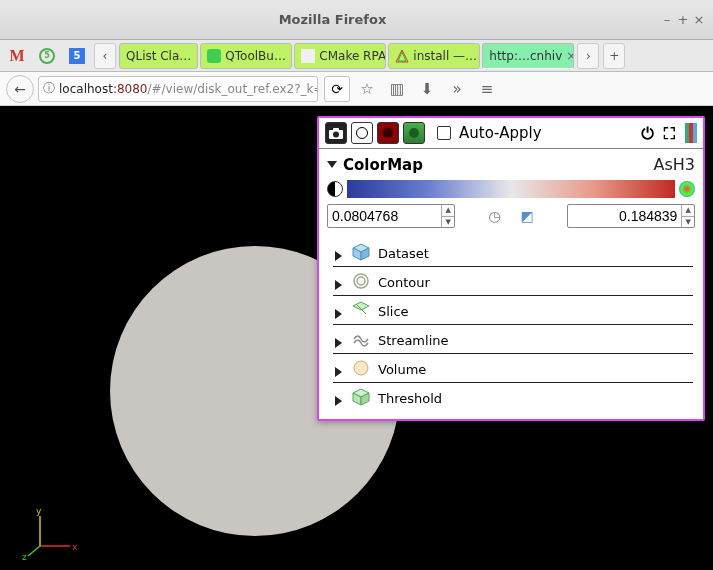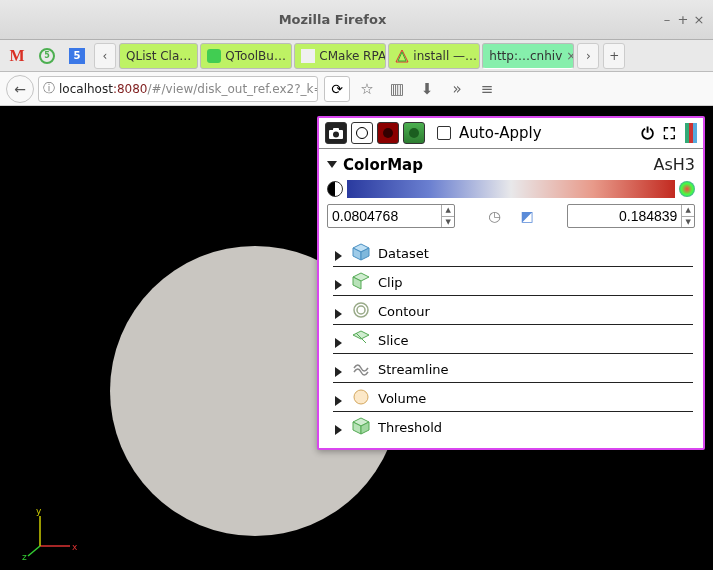--- a/index.html
+++ b/index.html
@@ -219,30 +219,20 @@
             <svg viewBox="0 0 18 18">
               <polygon points="9,1 17,5 9,9 1,5" fill="#bfe0f5" stroke="#4a90c2"></polygon>
               <polygon points="1,5 9,9 9,17 1,13" fill="#9ecbe8" stroke="#4a90c2"></polygon>
               <polygon points="17,5 9,9 9,17 17,13" fill="#7fb8dc" stroke="#4a90c2"></polygon>
             </svg>
           </div>
         <span>Dataset</span>
       </div>
       <div class="filter">
         <div class="tri right"></div>
-        <div class="f-icon cube-g">
-            <svg viewBox="0 0 18 18">
-              <polygon points="9,1 17,5 9,9 1,5" fill="#d0edd0" stroke="#5a5"></polygon>
-              <polygon points="1,5 9,9 9,17 1,13" fill="#b8e2b8" stroke="#5a5"></polygon>
-            </svg>
-          </div>
-        <span>Clip</span>
-      </div>
-      <div class="filter">
-        <div class="tri right"></div>
         <div class="f-icon">
             <svg viewBox="0 0 18 18">
               <circle cx="9" cy="9" r="7" fill="none" stroke="#9a8" stroke-width="1.5"></circle>
               <circle cx="9" cy="9" r="4" fill="none" stroke="#9a8" stroke-width="1.5"></circle>
             </svg>
           </div>
         <span>Contour</span>
       </div>
       <div class="filter">
         <div class="tri right"></div>

